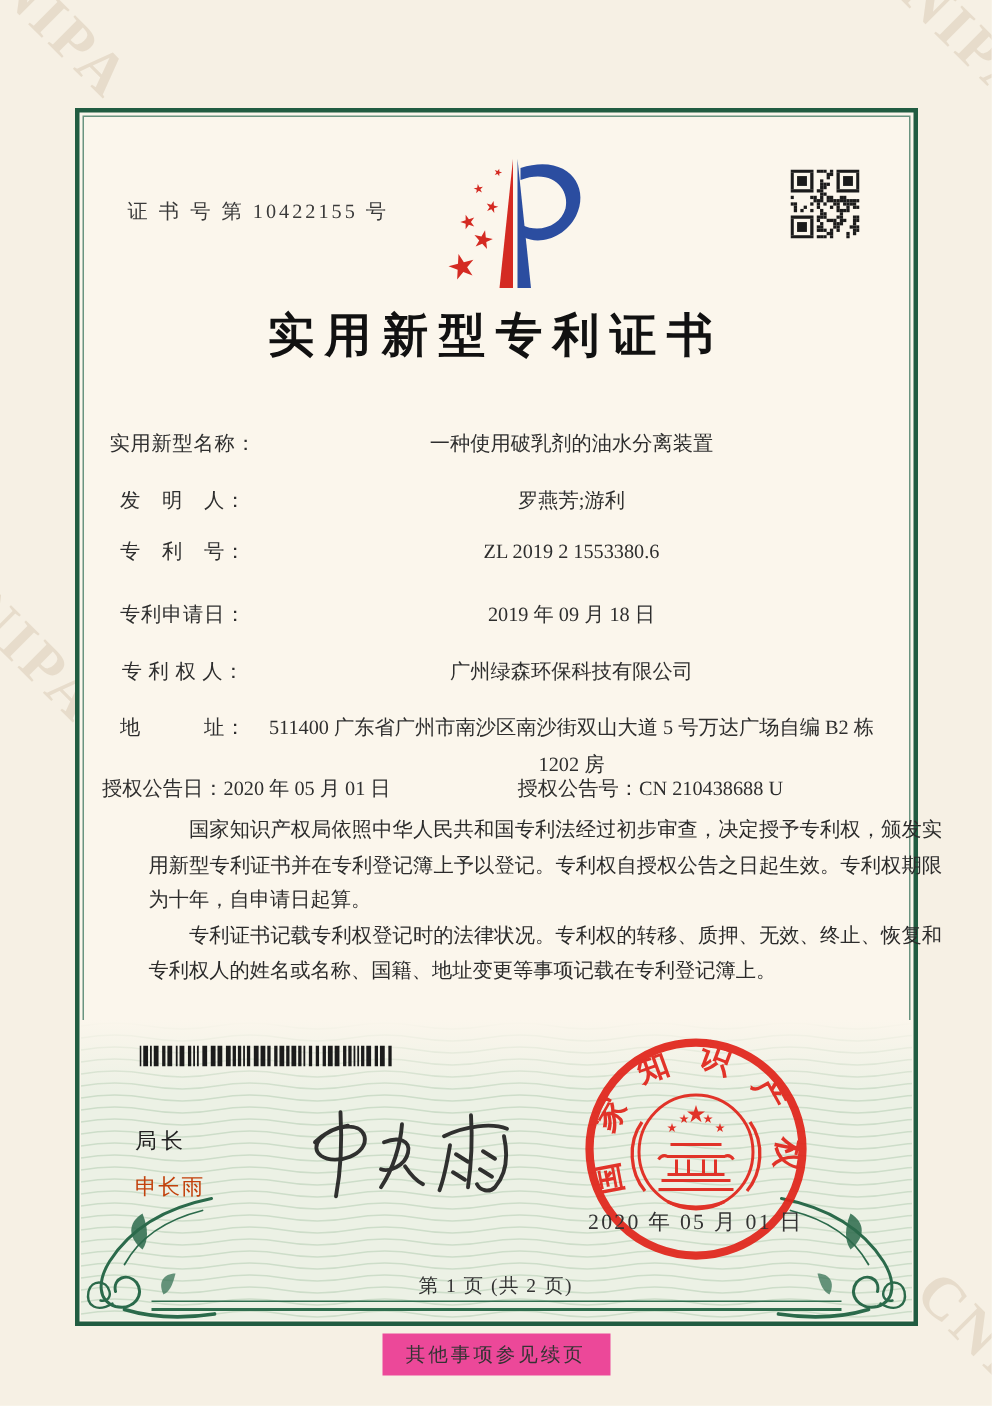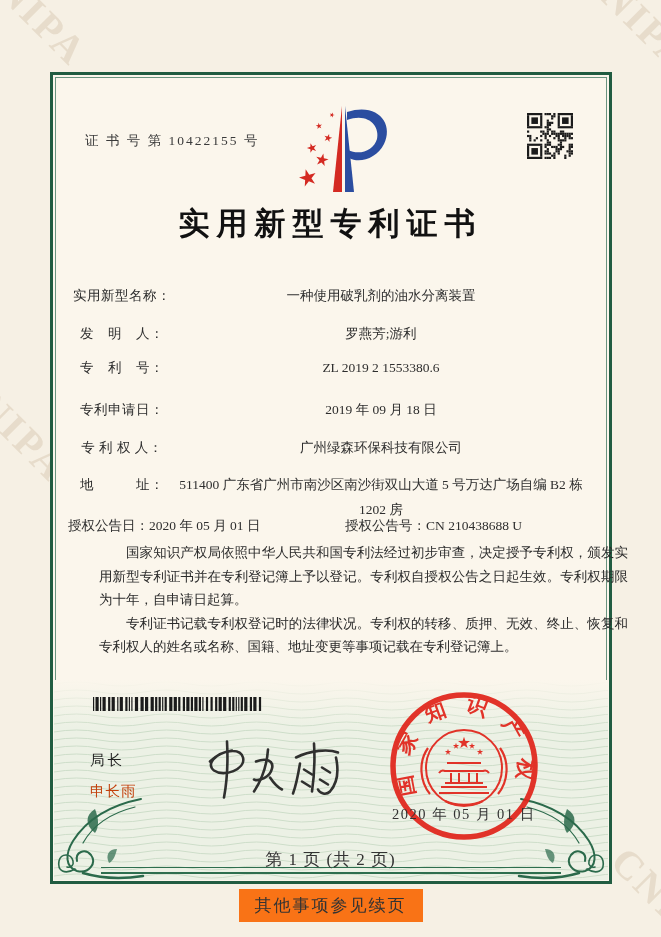--- a/index.html
+++ b/index.html
@@ -63,25 +63,25 @@
   .signer-title{position:absolute;left:90px;top:751px;font-size:14.5px;color:#222;letter-spacing:3px;}
   .signer-name{position:absolute;left:90px;top:782px;font-size:14.5px;color:#c2410c;letter-spacing:1px;}
   .signature{position:absolute;left:196px;top:731px;width:160px;height:85px;}
   .seal{position:absolute;left:389px;top:691px;width:150px;height:150px;opacity:.93;}
   .seal-date{
     position:absolute;left:392px;top:805px;font-size:14.5px;color:#333;
     letter-spacing:1.5px;white-space:nowrap;
   }
   .page-info{
     position:absolute;left:0;right:0;top:848px;text-align:center;
-    font-size:17px;color:#333;letter-spacing:1px;
+    font-size:13px;color:#333;letter-spacing:1px;
   }
   .footer-note{
     position:absolute;left:50%;transform:translateX(-50%);top:889px;
-    background:#f97316;padding:5px 16px;font-size:17px;color:#333;
+    background:#ec4899;padding:5px 16px;font-size:13px;color:#333;
     letter-spacing:2px;white-space:nowrap;
   }
 </style>
 </head>
 <body>
 
 <div class="wm" style="left:-38px;top:-14px;">CNIPA</div>
 <div class="wm" style="left:566px;top:-8px;">CNIPA</div>
 <div class="wm" style="left:-58px;top:402px;">CNIPA</div>
 <div class="wm light" style="left:398px;top:280px;">CNIPA</div>

